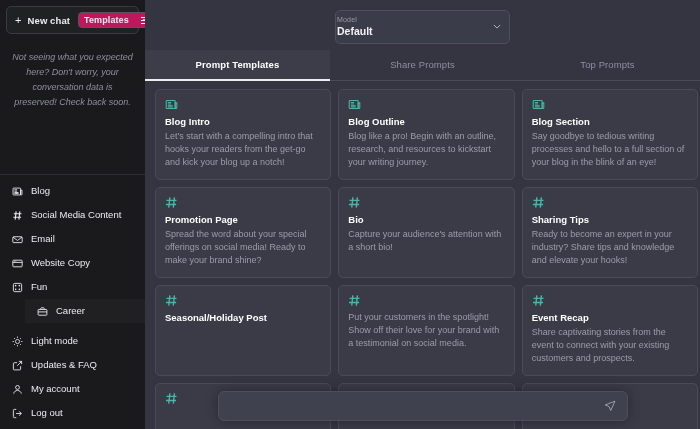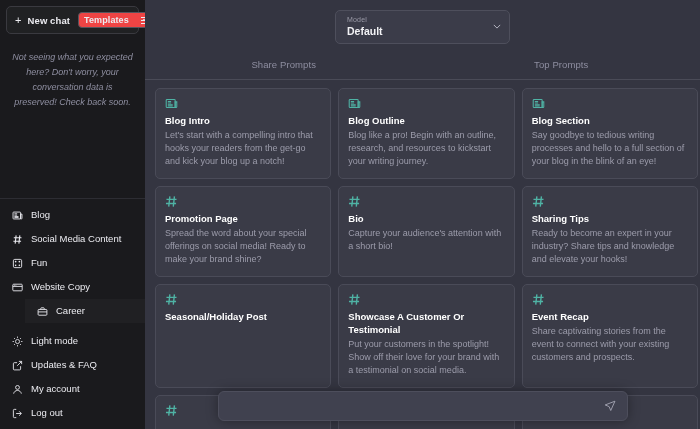--- a/index.html
+++ b/index.html
@@ -34,21 +34,21 @@
     display: flex; align-items: center; gap: 6px;
     color: #ececf1; font-size: 9.5px; font-weight: 700;
     white-space: nowrap; cursor: pointer; padding: 1px 2px;
     letter-spacing: .1px;
   }
   .plus-ico { font-size: 11px; line-height: 1; color: #ececf1; font-weight: 400; }
   .tmpl-btn {
     display: flex; align-items: center; gap: 12px;
     border: 1px solid #55555e; border-radius: 4px;
     padding: 2px 5px; color: #ececf1; font-size: 9px; font-weight: 700;
-    cursor: pointer; background: #ef4444; white-space: nowrap;
+    cursor: pointer; background: #be185d; white-space: nowrap;
     letter-spacing: .1px;
   }
   .slider-ico { display:inline-block; width: 9px; height: 9px; position: relative; }
   .slider-ico i { position:absolute; left:0; height:1px; width:9px; background:#ececf1; display:block; }
   .slider-ico i:nth-child(1){ top:1px }
   .slider-ico i:nth-child(2){ top:4px }
   .slider-ico i:nth-child(3){ top:7px }
   .slider-ico b { position:absolute; width:2px;height:2px;background:#ececf1;border-radius:50%; display:block }
   .slider-ico b:nth-child(4){ top:0px; left:5px }
   .slider-ico b:nth-child(5){ top:3px; left:2px }
@@ -79,21 +79,21 @@
   
   #main {
     flex: 1 1 auto; height: 429px;
     background: #343541;
     display: flex; flex-direction: column;
     position: relative; overflow: hidden;
   }
   .model-row { padding: 10px 0 6px 0; display: flex; justify-content: center; }
   .model-select {
     width: 175px; border: 1px solid #4e4f5c; border-radius: 5px;
-    background: #3b3c49; padding: 4px 9px 5px 11px;
+    background: #3b3c49; padding: 4px 9px 5px 1px;
     position: relative; cursor: pointer;
   }
   .model-label { color: #9b9ba8; font-size: 7px; line-height: 9px; letter-spacing:.2px;}
   .model-value { color: #f2f2f5; font-size: 10.5px; font-weight: 700; line-height: 14px; }
   .chev {
     position: absolute; right: 8px; top: 50%; margin-top: -3px;
     width: 8px; height: 5px; color: #b9b9c6;
   }
   .chev svg { width: 8px; height: 5px; display: block; }
 
@@ -213,43 +213,52 @@
 
       <div class="sb-item">
         <span class="sb-ico">
           <svg viewBox="0 0 16 16" fill="none" stroke="currentColor" stroke-width="1.6">
             <path d="M6 2l-1.4 12M11.4 2L10 14M2.6 5.5h11.2M2 10.5h11.2"></path>
           </svg>
         </span>
         <span>Social Media Content</span>
       </div>
 
+      <div class="sb-item">
+        <span class="sb-ico">
+          <svg viewBox="0 0 16 16" fill="none" stroke="currentColor" stroke-width="1.3">
+            <rect x="1.2" y="4" width="13.6" height="8.5" rx="1"></rect>
+            <path d="M1.5 4.6L8 9.4l6.5-4.8"></path>
+          </svg>
+        </span>
+        <span>Email</span>
+      </div>
+
+      <div class="sb-item">
+        <span class="sb-ico">
+          <svg viewBox="0 0 16 16" fill="none" stroke="currentColor" stroke-width="1.3">
+            <rect x="1.2" y="3.2" width="13.6" height="9.6" rx="1.2"></rect>
+            <path d="M1.2 6.4h13.6"></path>
+            <path d="M3.2 4.8h1M5.2 4.8h1"></path>
+          </svg>
+        </span>
+        <span>Website Copy</span>
+      </div>
 
       <div class="sb-item">
         <span class="sb-ico">
           <svg viewBox="0 0 16 16" fill="none" stroke="currentColor" stroke-width="1.3">
             <rect x="2" y="2" width="12" height="12" rx="2"></rect>
             <circle cx="5.3" cy="5.3" r="1.2" fill="currentColor" stroke="none"></circle>
             <circle cx="10.7" cy="5.3" r="1.2" fill="currentColor" stroke="none"></circle>
             <circle cx="5.3" cy="10.7" r="1.2" fill="currentColor" stroke="none"></circle>
             <circle cx="10.7" cy="10.7" r="1.2" fill="currentColor" stroke="none"></circle>
           </svg>
         </span>
         <span>Fun</span>
-      </div>
-
-      <div class="sb-item">
-        <span class="sb-ico">
-          <svg viewBox="0 0 16 16" fill="none" stroke="currentColor" stroke-width="1.3">
-            <rect x="1.2" y="3.2" width="13.6" height="9.6" rx="1.2"></rect>
-            <path d="M1.2 6.4h13.6"></path>
-            <path d="M3.2 4.8h1M5.2 4.8h1"></path>
-          </svg>
-        </span>
-        <span>Website Copy</span>
       </div>
 
       <div class="sb-item active">
         <span class="sb-ico">
           <svg viewBox="0 0 16 16" fill="none" stroke="currentColor" stroke-width="1.3">
             <rect x="1.6" y="5" width="12.8" height="8.4" rx="1.2"></rect>
             <path d="M5.5 5V3.6a1 1 0 0 1 1-1h3a1 1 0 0 1 1 1V5"></path>
             <path d="M1.6 8.6h12.8"></path>
           </svg>
         </span>
@@ -309,20 +318,21 @@
         <div class="model-value">Default</div>
         <span class="chev">
           <svg viewBox="0 0 10 6" fill="none" stroke="currentColor" stroke-width="1.2">
             <path d="M1 1l4 4 4-4"></path>
           </svg>
         </span>
       </div>
     </div>
 
     <div class="tabs">
+      <div class="tab active">Prompt Templates</div>
       <div class="tab">Share Prompts</div>
       <div class="tab">Top Prompts</div>
     </div>
 
     <div class="cards-scroll">
       <div class="cards-grid">
 
         <div class="card">
           <div class="card-ico">
             <svg viewBox="0 0 16 16" fill="none" stroke="currentColor" stroke-width="1.3">
@@ -397,21 +407,20 @@
           </div>
           <div class="card-title">Seasonal/Holiday Post</div>
         </div>
 
         <div class="card">
           <div class="card-ico">
             <svg viewBox="0 0 16 16" fill="none" stroke="currentColor" stroke-width="1.7">
               <path d="M6 1.6l-1.4 12.8M11.6 1.6L10.2 14.4M1.8 5.4h12.4M1.2 10.4h12.4"></path>
             </svg>
           </div>
-          <div class="card-title">Showcase A Customer Or Testimonial</div>
           <div class="card-desc">Put your customers in the spotlight! Show off their love for your brand with a testimonial on social media.</div>
         </div>
 
         <div class="card">
           <div class="card-ico">
             <svg viewBox="0 0 16 16" fill="none" stroke="currentColor" stroke-width="1.7">
               <path d="M6 1.6l-1.4 12.8M11.6 1.6L10.2 14.4M1.8 5.4h12.4M1.2 10.4h12.4"></path>
             </svg>
           </div>
           <div class="card-title">Event Recap</div>

